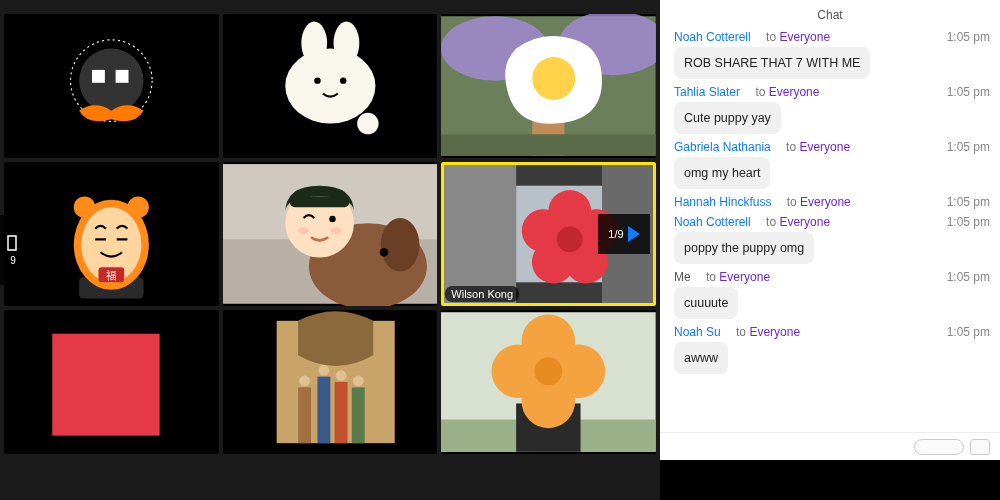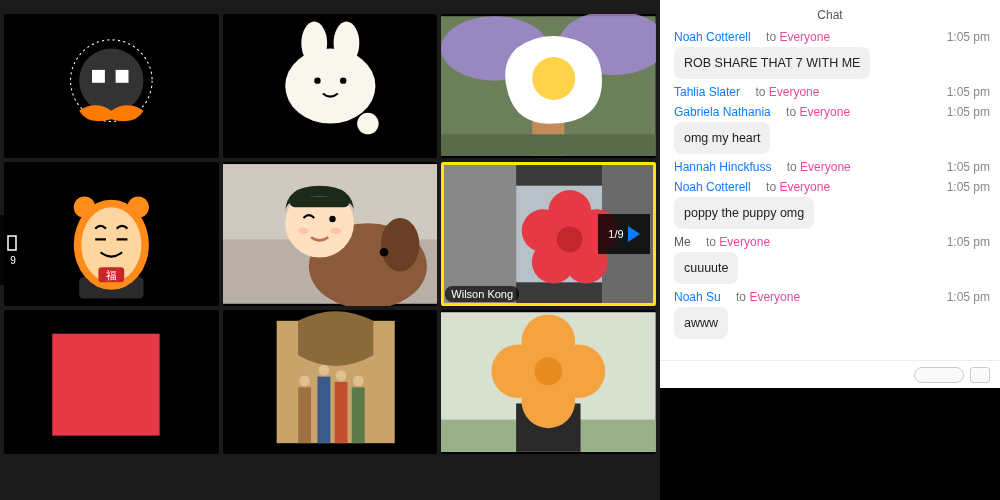--- a/index.html
+++ b/index.html
@@ -7,28 +7,28 @@
   .app { display: flex; width: 100%; height: 100%; }
   .video-area { width: 660px; height: 500px; background: #1a1a1a; position: relative; padding-top: 14px; padding-bottom: 46px; }
   .grid { display: grid; grid-template-columns: repeat(3, 1fr); grid-template-rows: repeat(3, 1fr); gap: 4px; padding: 0 4px; height: 100%; }
   .tile { background: #000; position: relative; overflow: hidden; border-radius: 2px; display: flex; align-items: center; justify-content: center; }
   .tile.selected { outline: 3px solid #ffe600; outline-offset: -3px; }
   .name-tag { position: absolute; bottom: 4px; left: 4px; background: rgba(0,0,0,0.65); color: #fff; font-size: 11px; padding: 2px 6px; border-radius: 7px; }
   .avatar-svg { width: 100%; height: 100%; }
   .carousel-left { position: absolute; top: 50%; left: 0; transform: translateY(-50%); width: 26px; height: 70px; background: rgba(0,0,0,0.8); display:flex; flex-direction:column; align-items:center; justify-content:center; gap:4px; color:#fff; font-size:10px; z-index:5;}
   .carousel-right { position: absolute; top: 50%; right: 6px; transform: translateY(-50%); width: 52px; height: 40px; background: rgba(0,0,0,0.8); display:flex; align-items:center; justify-content:center; gap:4px; color:#fff; font-size:11px; z-index:5;}
   .carousel-right .tri { width:0;height:0;border-top:8px solid transparent;border-bottom:8px solid transparent;border-left:12px solid #0e7cff;}
-  .chat-panel { width: 340px; height: 388px; background: #fff; display: flex; flex-direction: column; }
+  .chat-panel { width: 340px; height: 460px; background: #fff; display: flex; flex-direction: column; }
   .chat-header { height: 30px; display: flex; align-items: center; justify-content: center; font-size: 12px; color: #555; position: relative; }
   .chat-body { flex: 1; overflow-y: hidden; padding: 0 10px 0 14px; }
   .msg { margin-bottom: 6px; }
   .msg-head { display: flex; justify-content: space-between; font-size: 12px; margin-bottom: 3px; }
   .sender { color: #0e7cff; }
   .to { color: #777; font-size: 12px; padding-left: 12px; }
-  .recipient { color: #ec4899; }
+  .recipient { color: #6d28d9; }
   .time { color: #888; font-size: 12px; }
   .bubble { display: inline-block; background: #f0f0f0; padding: 9px 10px; border-radius: 8px; font-size: 12.5px; color: #222; }
   .chat-footer { height: 28px; border-top:1px solid #eee; display:flex; justify-content:flex-end; align-items:center; gap:6px; padding:0 10px;}
   .footer-pill { width:50px; height:16px; border:1px solid #ccc; border-radius:10px; background:#fafafa;}
   .footer-btn { width:20px; height:16px; border:1px solid #ccc; border-radius:3px; background:#fafafa;}
 </style>
 </head>
 <body>
 
 <div class="app">
@@ -185,20 +185,21 @@
             <span><span class="sender" style="color: rgb(14, 124, 255);">Noah Cotterell</span><span class="to"> to </span><span class="recipient">Everyone</span></span>
             <span class="time">1:05 pm</span>
           </div>
           <div><span class="bubble">ROB SHARE THAT 7 WITH ME</span></div>
         </div>
         <div class="msg">
           <div class="msg-head">
             <span><span class="sender" style="color: rgb(14, 124, 255);">Tahlia Slater</span><span class="to"> to </span><span class="recipient">Everyone</span></span>
             <span class="time">1:05 pm</span>
           </div>
+          <div><span class="bubble">Cute puppy yay</span></div>
         </div>
         <div class="msg">
           <div class="msg-head">
             <span><span class="sender" style="color: rgb(14, 124, 255);">Gabriela Nathania</span><span class="to"> to </span><span class="recipient">Everyone</span></span>
             <span class="time">1:05 pm</span>
           </div>
           <div><span class="bubble">omg my heart</span></div>
         </div>
         <div class="msg">
           <div class="msg-head">

